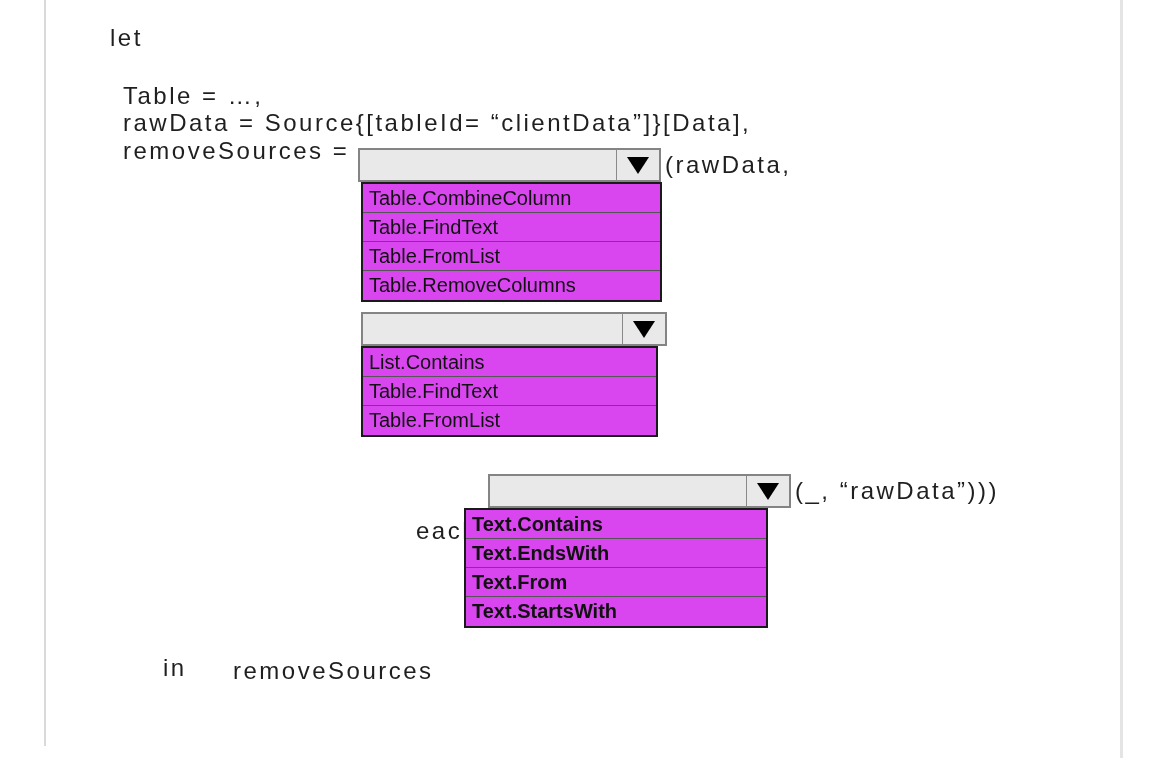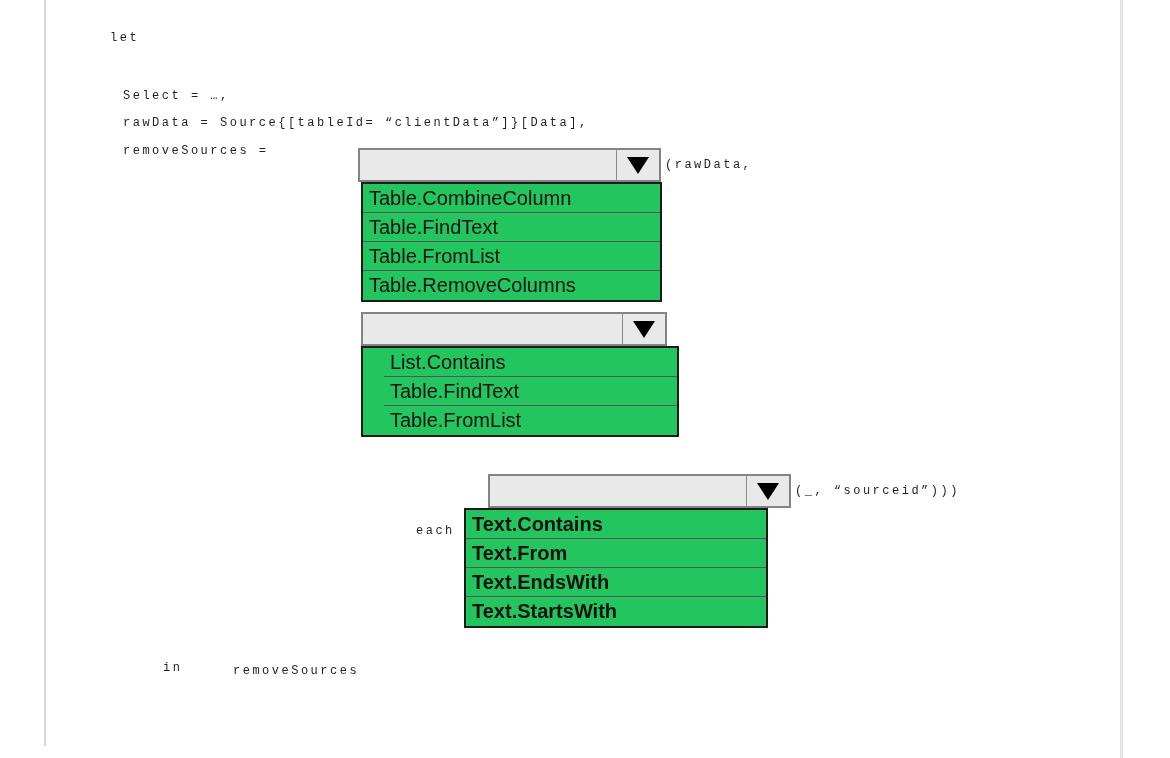--- a/index.html
+++ b/index.html
@@ -16,22 +16,22 @@
     height: 758px;
     background: #ffffff;
     font-family: "Liberation Mono", monospace;
   }
   .vline {
     position: absolute;
     top: 0;
   }
   .code {
     position: absolute;
-    font-family: Liberation Mono, monospace;
-    font-size: 12px;
+    font-family: Liberation Sans, sans-serif;
+    font-size: 24px;
     line-height: 26px;
     letter-spacing: 2.5px;
     color: #1f1f1f;
     white-space: pre;
   }
   .dropdown {
     position: absolute;
     height: 34px;
     background: #e9e9e9;
     border: 2px solid #848484;
@@ -58,21 +58,21 @@
   }
   .tri {
     width: 0;
     height: 0;
     border-left: 11px solid transparent;
     border-right: 11px solid transparent;
     border-top: 17px solid #000000;
   }
   .option-list {
     position: absolute;
-    background: #22c55e;
+    background: #d946ef;
     border: 2px solid #1a1a1a;
     box-sizing: content-box;
   }
   .option {
     height: 29px;
     box-sizing: border-box;
     border-bottom: 1px solid #555555;
     font-family: "Liberation Sans", sans-serif;
     font-size: 20px;
     line-height: 28px;
@@ -87,21 +87,21 @@
 </style>
 </head>
 <body>
 
 <div class="canvas">
 
   <div class="vline" style="left:44px; width:2px; height:746px; background:#d9d9d9;"></div>
   <div class="vline" style="left:1120px; width:3px; height:758px; background:#e4e4e4;"></div>
 
   <div class="code" style="left:110px; top:25px;">let</div>
-  <div class="code" style="left:123px; top:83px;">Select = …,</div>
+  <div class="code" style="left:123px; top:83px;">Table = …,</div>
   <div class="code" style="left:123px; top:138px;">removeSources =</div>
   <div class="code" style="left:123px; top:110px;">rawData = Source{[tableId= “clientData”]}[Data],</div>
 
   <div class="dropdown" style="left:358px; top:148px; width:303px;">
     <span class="dd-value"></span>
     <span class="dd-arrow-box">
         <span class="tri"></span>
       </span>
   </div>
   <div class="code" style="left:665px; top:152px;text-align:right;">(rawData,</div>
@@ -111,37 +111,37 @@
     <div class="option">Table.FromList</div>
     <div class="option">Table.RemoveColumns</div>
   </div>
 
   <div class="dropdown" style="left:361px; top:312px; width:306px;">
     <span class="dd-value"></span>
     <span class="dd-arrow-box">
         <span class="tri"></span>
       </span>
   </div>
-  <div class="option-list" style="left:361px; top:346px; width:293px;padding-left:21px;">
+  <div class="option-list" style="left:361px; top:346px; width:293px;">
     <div class="option">List.Contains</div>
     <div class="option">Table.FindText</div>
     <div class="option">Table.FromList</div>
   </div>
 
   <div class="code" style="left:416px; top:478px;margin-top:40px;">each</div>
   <div class="dropdown" style="left:488px; top:474px; width:303px;">
     <span class="dd-value"></span>
     <span class="dd-arrow-box">
         <span class="tri"></span>
       </span>
   </div>
-  <div class="code" style="left:795px; top:478px;">(_, “sourceid”)))</div>
+  <div class="code" style="left:795px; top:478px;">(_, “rawData”)))</div>
   <div class="option-list" style="left:464px; top:508px; width:300px;font-weight:bold;">
     <div class="option">Text.Contains</div>
+    <div class="option">Text.EndsWith</div>
     <div class="option">Text.From</div>
-    <div class="option">Text.EndsWith</div>
     <div class="option">Text.StartsWith</div>
   </div>
 
   <div class="code" style="left:163px; top:625px;margin-top:30px;">in</div>
   <div class="code" style="left:233px; top:658px;">removeSources</div>
 
 </div>
 
 </body></html>

